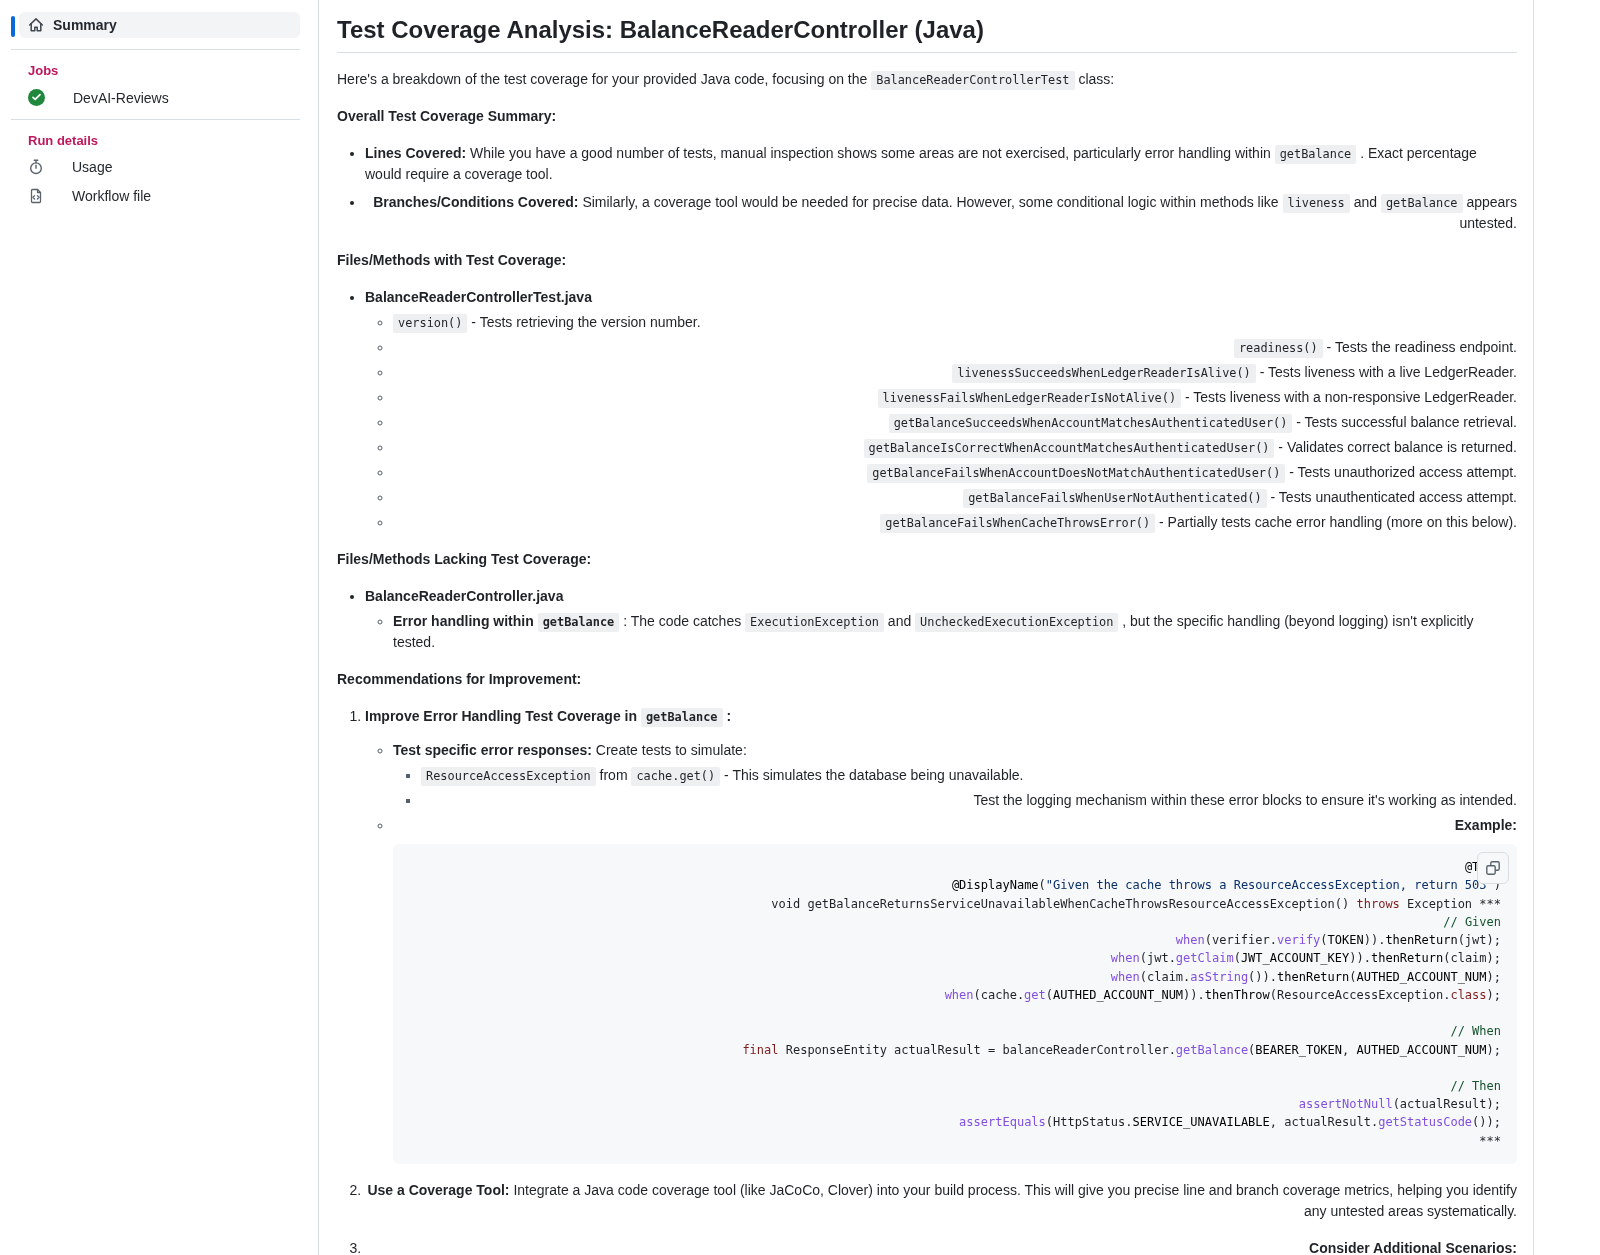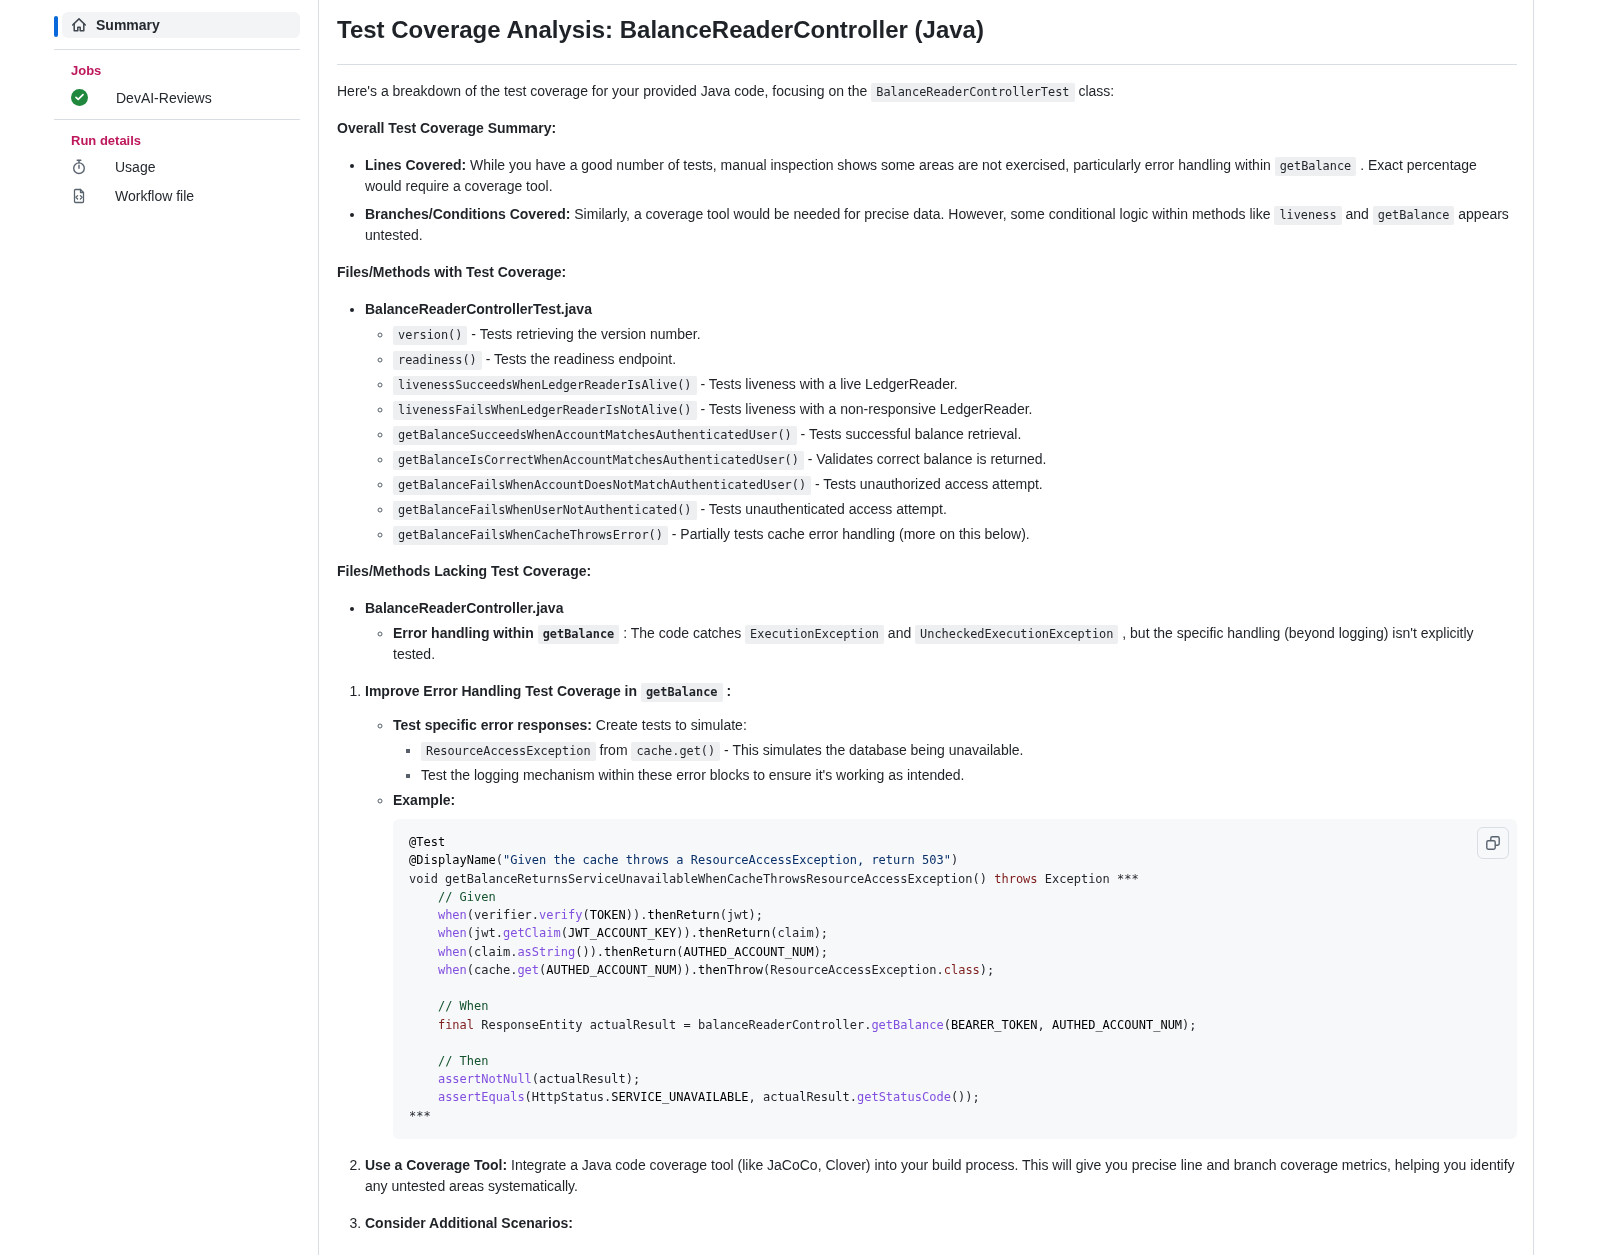--- a/index.html
+++ b/index.html
@@ -7,21 +7,21 @@
   body {
     font-family: "Liberation Sans", sans-serif;
     font-size: 14px;
     color: #1f2328;
     background: #ffffff;
     overflow: hidden;
   }
   .page { display: flex; height: 100%; }
 
   
-  aside { width: 319px; flex: none; border-right: 1px solid #d8dee4; background:#fff;padding-left:43px; }
+  aside { width: 319px; flex: none; border-right: 1px solid #d8dee4; background:#fff; }
   .side-inner { padding: 12px 18px 0 11px; }
   .active-row { position: relative; padding-left: 8px; }
   .active-bar { position:absolute; left:0; top:4px; width:4px; height:21px; border-radius:2px; background:#0969da; }
   .side-item {
     display:flex; align-items:center; gap:9px;
     padding:5px 9px; border-radius:6px;
     font-size:14px; font-weight:600; color:#24292f; cursor:pointer;
   }
   .side-item.active { background:#f3f4f6; }
   .side-item svg, .side-row svg { flex:none; }
@@ -30,30 +30,30 @@
   .side-row {
     display:flex; align-items:center; gap:28px;
     margin:0 0 13px 17px; font-size:14px; color:#24292f; cursor:pointer;
   }
 
   
   .main { flex:1; padding:14px 16px 0 18px; border-right:1px solid #d8dee4; overflow:hidden; }
   .gutter { width:66px; flex:none; }
   h1.page-title {
     font-size:24px; font-weight:700; line-height:1.3;
-    padding-bottom:19px; border-bottom:1px solid #d8dee4; margin-bottom:16px;
+    padding-bottom:7px; border-bottom:1px solid #d8dee4; margin-bottom:16px;
   }
   .md { font-size:14px; line-height:1.5; }
   .md p { margin:0 0 16px; }
   .md strong { font-weight:700; }
   .md ul, .md ol { margin:0 0 16px; padding-left:28px; }
   .md ul { list-style:disc; }
   .md ul ul, .md ol ul { list-style:circle; }
   .md ul ul ul, .md ol ul ul { list-style:square; }
-  .md li + li { margin-top:4px; }
+  .md li + li { margin-top:4px;text-align:right; }
   .md li > ul, .md li > ol { margin:4px 0 0; }
   .md ul.loose > li + li { margin-top:7px; }
   .md ol.loose > li + li { margin-top:16px; }
   .md ol.loose > li > ul { margin-top:13px; }
   .md ul ul ::marker, .md ol ul ::marker { color:#57606a; }
 
   code.chip {
     font-family:"DejaVu Sans Mono","Liberation Mono",monospace;
     font-size:85%;
     background:rgba(175,184,193,0.22);
@@ -153,20 +153,21 @@
               <li><code class="chip">getBalanceFailsWhenUserNotAuthenticated()</code> - Tests unauthenticated access attempt.</li>
               <li><code class="chip">getBalanceFailsWhenCacheThrowsError()</code> - Partially tests cache error handling (more on this below).</li>
             </ul></li>
         </ul>
         <p><strong>Files/Methods Lacking Test Coverage:</strong></p>
         <ul>
           <li><strong>BalanceReaderController.java</strong><ul>
               <li><strong>Error handling within </strong><code class="chip b">getBalance</code> : The code catches <code class="chip">ExecutionException</code> and <code class="chip">UncheckedExecutionException</code> , but the specific handling (beyond logging) isn't explicitly tested.</li>
             </ul></li>
         </ul>
+        <p><strong>Recommendations for Improvement:</strong></p>
         <ol class="loose">
           <li><strong>Improve Error Handling Test Coverage in </strong><code class="chip b">getBalance</code><strong> :</strong><ul>
               <li><strong>Test specific error responses:</strong> Create tests to simulate:<ul>
                   <li><code class="chip">ResourceAccessException</code> from <code class="chip">cache.get()</code> - This simulates the database being unavailable.</li>
                   <li>Test the logging mechanism within these error blocks to ensure it's working as intended.</li>
                 </ul></li>
               <li><strong>Example:</strong><div class="code-wrap">
                   <button class="copy-btn">
                     <svg width="16" height="16" viewBox="0 0 16 16" fill="none" stroke="#59636e" stroke-width="1.4" stroke-linejoin="round">
                       <rect x="5.8" y="1.8" width="8.4" height="8.4" rx="1.4"></rect>

